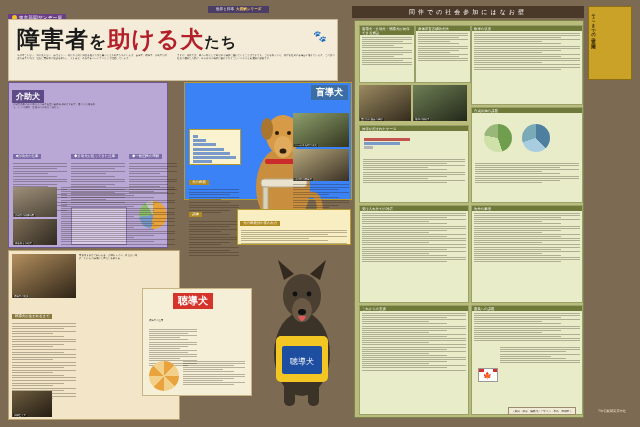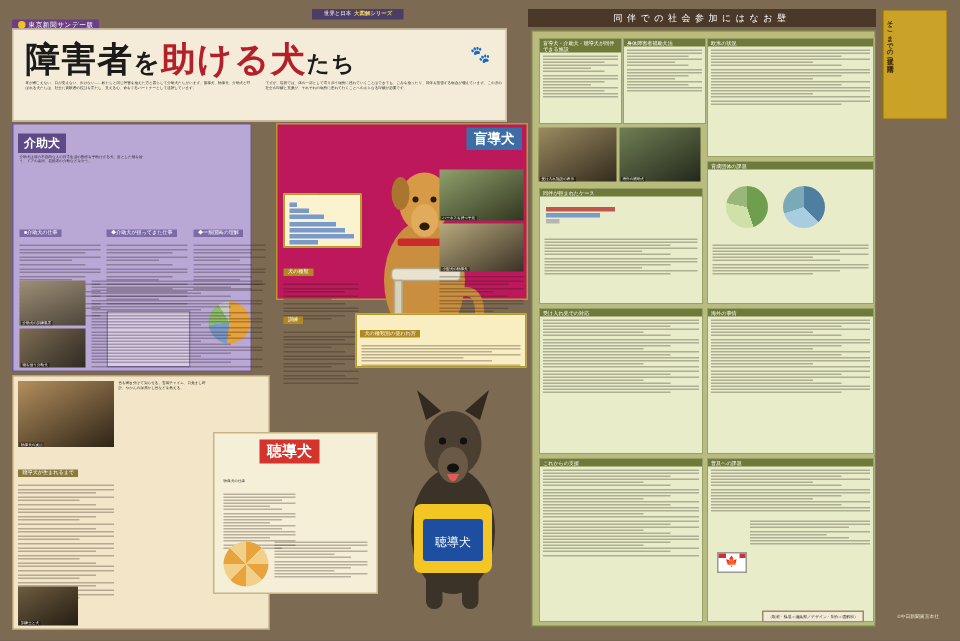--- a/index.html
+++ b/index.html
@@ -39,21 +39,21 @@
   .rtcol{left:588px;top:6px;width:44px;height:74px;background:#c9a227;border:1px solid #8c6f15;}
   .rtcol .vt{writing-mode:vertical-rl;font-size:4.4px;color:#3a2c08;padding:3px 2px;font-weight:bold;}
   
   .photo{position:absolute;background:#8a7a66;overflow:hidden;}
   .photo .cap{position:absolute;left:1px;bottom:0;font-size:2.4px;color:#fff;background:rgba(0,0,0,.45);padding:0 1px;}
   
   .sec-kaijo{left:8px;top:82px;width:160px;height:166px;background:#b9a7d6;border:1px solid #6d5b90;font-family:Liberation Serif, serif;}
   .sec-head{background:#5d4a86;color:#fff;font-size:8px;font-weight:bold;padding:1px 4px;display:inline-block;}
   .subhead{background:#7d6aa8;color:#fff;font-size:3.4px;padding:.5px 3px;display:inline-block;margin:2px 0 1px;}
   
-  .sec-moudou{left:184px;top:82px;width:168px;height:118px;background:#be185d;border:1px solid #b79a2c;}
+  .sec-moudou{left:184px;top:82px;width:168px;height:118px;background:#3b82f6;border:1px solid #b79a2c;}
   .sec-moudou .hd{position:absolute;right:3px;top:2px;background:#3c6ea5;color:#fff;font-size:9px;font-weight:bold;padding:1px 5px;}
   
   .sec-green{left:8px;top:250px;width:172px;height:170px;background:#f3e6c8;border:1px solid #b9a270;}
   .sec-tsuchi{left:142px;top:288px;width:110px;height:108px;background:#f6efd8;border:1px solid #c9b483;}
   
   .sec-right{left:354px;top:20px;width:230px;height:398px;background:#b9bc7a;border:1px solid #7e8250;}
   .rbox{position:absolute;background:#e9ecc9;border:1px solid #9aa06a;}
   .rhd{background:#6f7a3a;color:#fff;font-size:3.4px;padding:.5px 2px;display:block;}
   
   .footer{left:8px;top:409px;width:624px;height:11px;}

